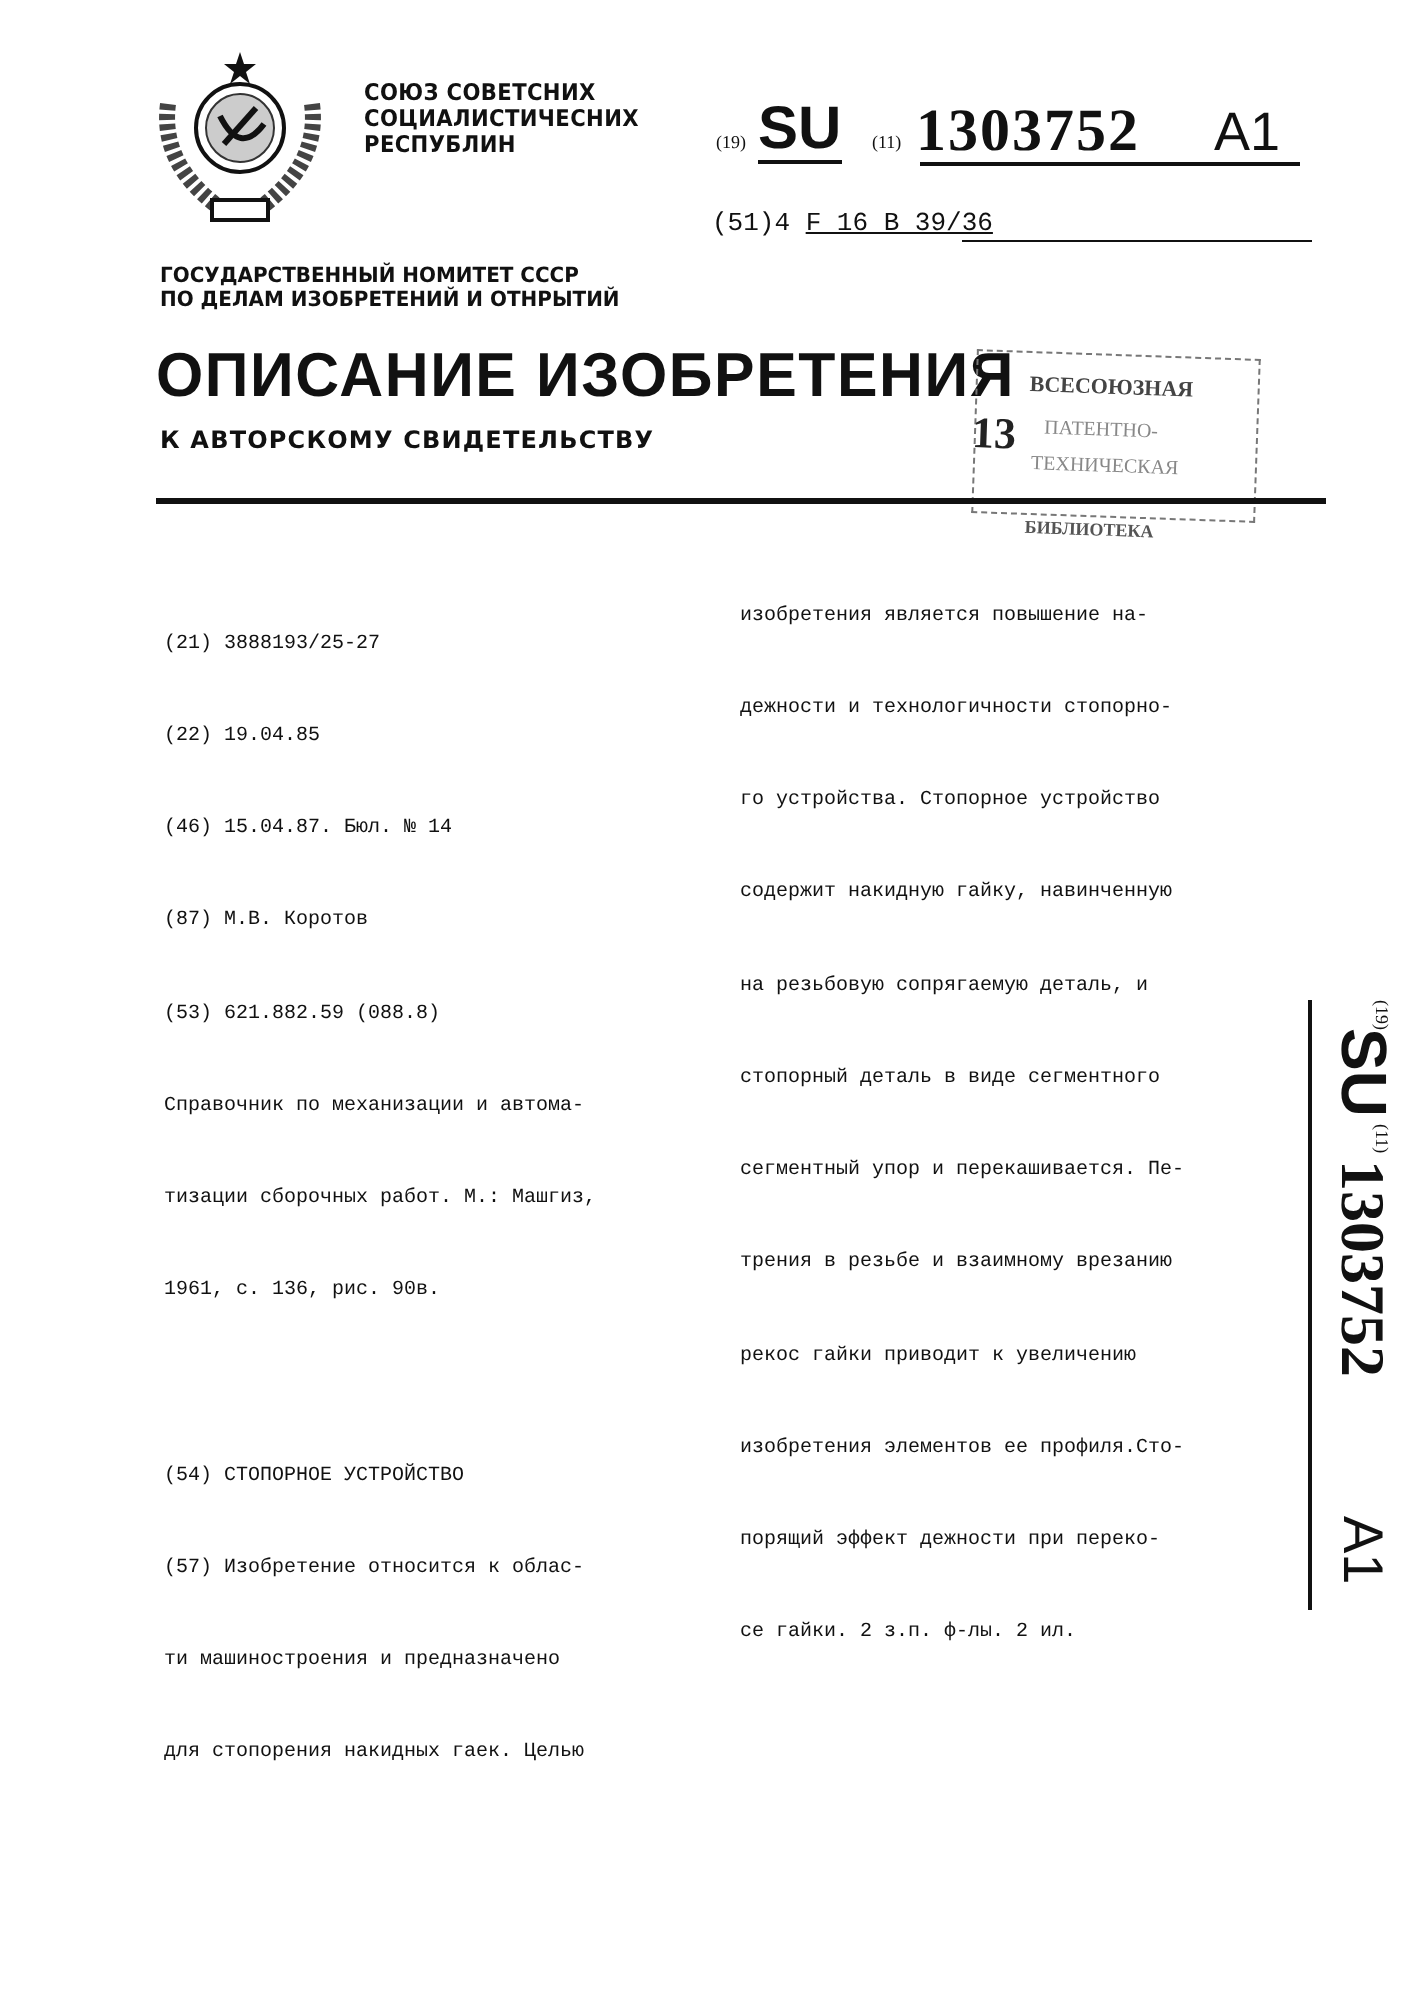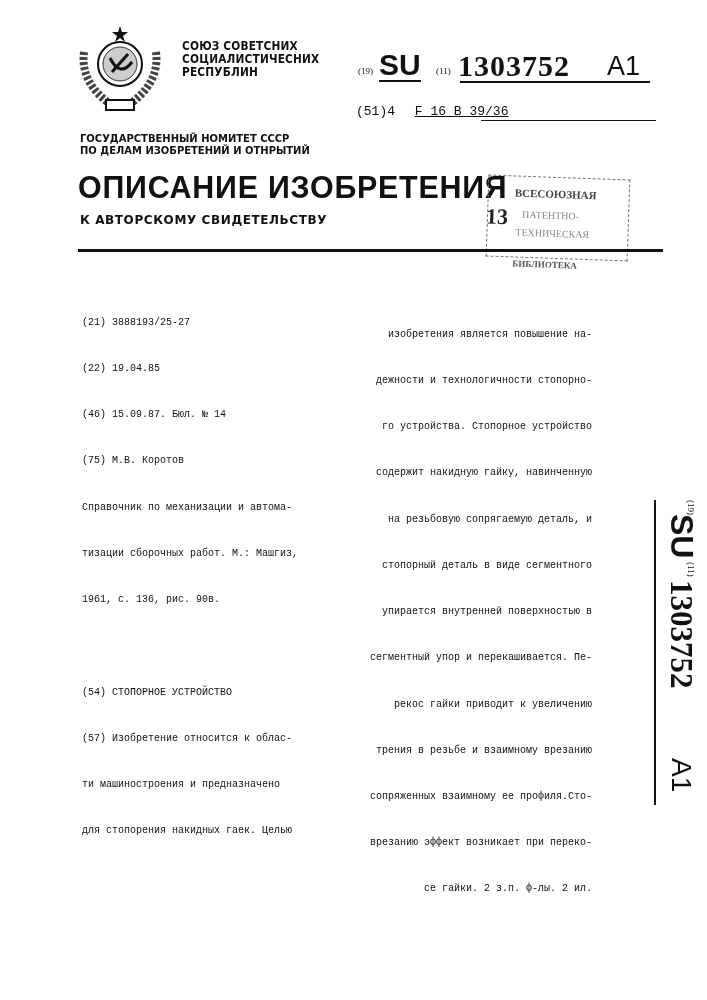--- a/index.html
+++ b/index.html
@@ -10,35 +10,35 @@
     .abs { position: absolute; }
     .emblem { left: 70px; top: 22px; width: 100px; height: 100px; }
     .union { left: 182px; top: 40px; font-size: 11.5px; font-weight: bold; line-height: 13px; letter-spacing: 0.2px; font-family: "DejaVu Sans", sans-serif; transform: scaleX(0.92); transform-origin: left top; }
     .pubnum { left: 358px; top: 50px; width: 292px; height: 32px; }
     .pubnum .small { font-family: "Liberation Serif", serif; font-size: 9px; position: absolute; bottom: 6px; }
     .pubnum .su { position: absolute; left: 21px; top: 0; font-size: 30px; font-weight: bold; font-family: "Liberation Sans", sans-serif; line-height: 30px; border-bottom: 2px solid #111; }
     .pubnum .num { position: absolute; left: 100px; top: 2px; font-family: "Liberation Serif", serif; font-weight: bold; font-size: 30px; line-height: 28px; letter-spacing: 1px; }
     .pubnum .kind { position: absolute; left: 249px; top: 2px; font-family: "Liberation Sans", sans-serif; font-size: 27px; line-height: 28px; }
     .pubnum .line { position: absolute; left: 102px; right: 0; top: 31px; border-top: 2px solid #111; }
     .ipc { left: 356px; top: 104px; font-family: "Liberation Mono", monospace; font-size: 13px; width: 300px; }
-    .ipc .code { text-decoration: underline; margin-left: 12px; }
+    .ipc .code { text-decoration: underline; }
     .ipc .rule { position: absolute; left: 125px; right: 0; top: 16px; border-top: 1.5px solid #111; }
     .committee { left: 80px; top: 132px; font-size: 10.5px; font-weight: bold; line-height: 12px; font-family: "DejaVu Sans", sans-serif; transform: scaleX(0.95); transform-origin: left top; }
     .title { left: 78px; top: 170px; font-size: 31px; font-weight: bold; letter-spacing: 0.8px; font-family: "Liberation Sans", sans-serif; transform: scaleX(0.98); transform-origin: left top; }
     .subtitle { left: 80px; top: 213px; font-size: 12px; font-weight: bold; letter-spacing: 0.6px; font-family: "DejaVu Sans", sans-serif; }
     .hrule { left: 78px; top: 249px; width: 585px; height: 3px; background: #111; }
     .stamp { left: 487px; top: 177px; width: 140px; height: 80px; border: 1.5px dashed #777; transform: rotate(2deg); font-family: "Liberation Serif", serif; color: #444; }
     .stamp .s1 { position: absolute; left: 26px; top: 10px; font-weight: bold; font-size: 11px; }
     .stamp .s13 { position: absolute; left: -2px; top: 28px; font-size: 22px; font-weight: bold; color: #222; }
     .stamp .s2 { position: absolute; left: 34px; top: 32px; font-size: 10px; color: #888; }
     .stamp .s3 { position: absolute; left: 28px; top: 50px; font-size: 10px; color: #888; }
     .stamp .s4 { position: absolute; left: 26px; top: 82px; font-size: 9px; font-weight: bold; color: #555; }
     .col { font-family: "Liberation Mono", monospace; font-size: 10px; line-height: 15.4px; white-space: pre; }
     .col-left { left: 82px; top: 284px; }
-    .col-right { left: 370px; top: 296px; text-align: right; }
+    .col-right { left: 370px; top: 270px; }
     .side { left: 636px; top: 500px; width: 60px; height: 305px; }
     .side-inner { position: absolute; left: 62px; top: 0; transform: rotate(90deg); transform-origin: left top; width: 305px; height: 56px; }
     .side .small { font-family: "Liberation Serif", serif; font-size: 9px; position: absolute; top: 2px; }
     .side .su { position: absolute; left: 14px; top: 0; font-size: 32px; font-weight: bold; line-height: 32px; }
     .side .num { position: absolute; left: 80px; top: 2px; font-family: "Liberation Serif", serif; font-weight: bold; font-size: 31px; line-height: 30px; }
     .side .kind { position: absolute; left: 258px; top: 2px; font-size: 28px; line-height: 30px; }
     .side .ul { position: absolute; left: 0; right: 0; top: 42px; border-top: 2px solid #111; }
   </style>
 </head>
 <body>
@@ -91,45 +91,45 @@
   <span class="s2">ПАТЕНТНО-</span>
   <span class="s3">ТЕХНИЧЕСКАЯ</span>
   <span class="s4">БИБЛИОТЕКА</span>
 </div>
 
 <div class="abs hrule"></div>
 
 <div class="abs col col-left">
   <div>(21) 3888193/25-27</div>
   <div>(22) 19.04.85</div>
-  <div>(46) 15.09.87. Бюл. № 14</div>
-  <div>(75) М.В. Коротов</div>
+  <div>(46) 15.04.87. Бюл. № 14</div>
+  <div>(87) М.В. Коротов</div>
+  <div>(53) 621.882.59 (088.8)</div>
   <div>Справочник по механизации и автома-</div>
   <div>тизации сборочных работ. М.: Машгиз,</div>
   <div>1961, с. 136, рис. 90в.</div>
   <div style="height:15.4px"></div>
   <div>(54) СТОПОРНОЕ УСТРОЙСТВО</div>
   <div>(57) Изобретение относится к облас-</div>
   <div>ти машиностроения и предназначено</div>
   <div>для стопорения накидных гаек. Целью</div>
 </div>
 
 <div class="abs col col-right">
   <div>изобретения является повышение на-</div>
   <div>дежности и технологичности стопорно-</div>
   <div>го устройства. Стопорное устройство</div>
   <div>содержит накидную гайку, навинченную</div>
   <div>на резьбовую сопрягаемую деталь, и</div>
   <div>стопорный деталь в виде сегментного</div>
-  <div>упирается внутренней поверхностью в</div>
   <div>сегментный упор и перекашивается. Пе-</div>
+  <div>трения в резьбе и взаимному врезанию</div>
   <div>рекос гайки приводит к увеличению</div>
-  <div>трения в резьбе и взаимному врезанию</div>
-  <div>сопряженных взаимному ее профиля.Сто-</div>
-  <div>врезанию эффект возникает при переко-</div>
+  <div>изобретения элементов ее профиля.Сто-</div>
+  <div>порящий эффект дежности при переко-</div>
   <div>се гайки. 2 з.п. ф-лы. 2 ил.</div>
 </div>
 
 <div class="abs side">
   <div class="side-inner">
     <span class="small" style="left:0">(19)</span>
     <span class="su">SU</span>
     <span class="small" style="left:62px">(11)</span>
     <span class="num">1303752</span>
     <span class="kind">A1</span>

